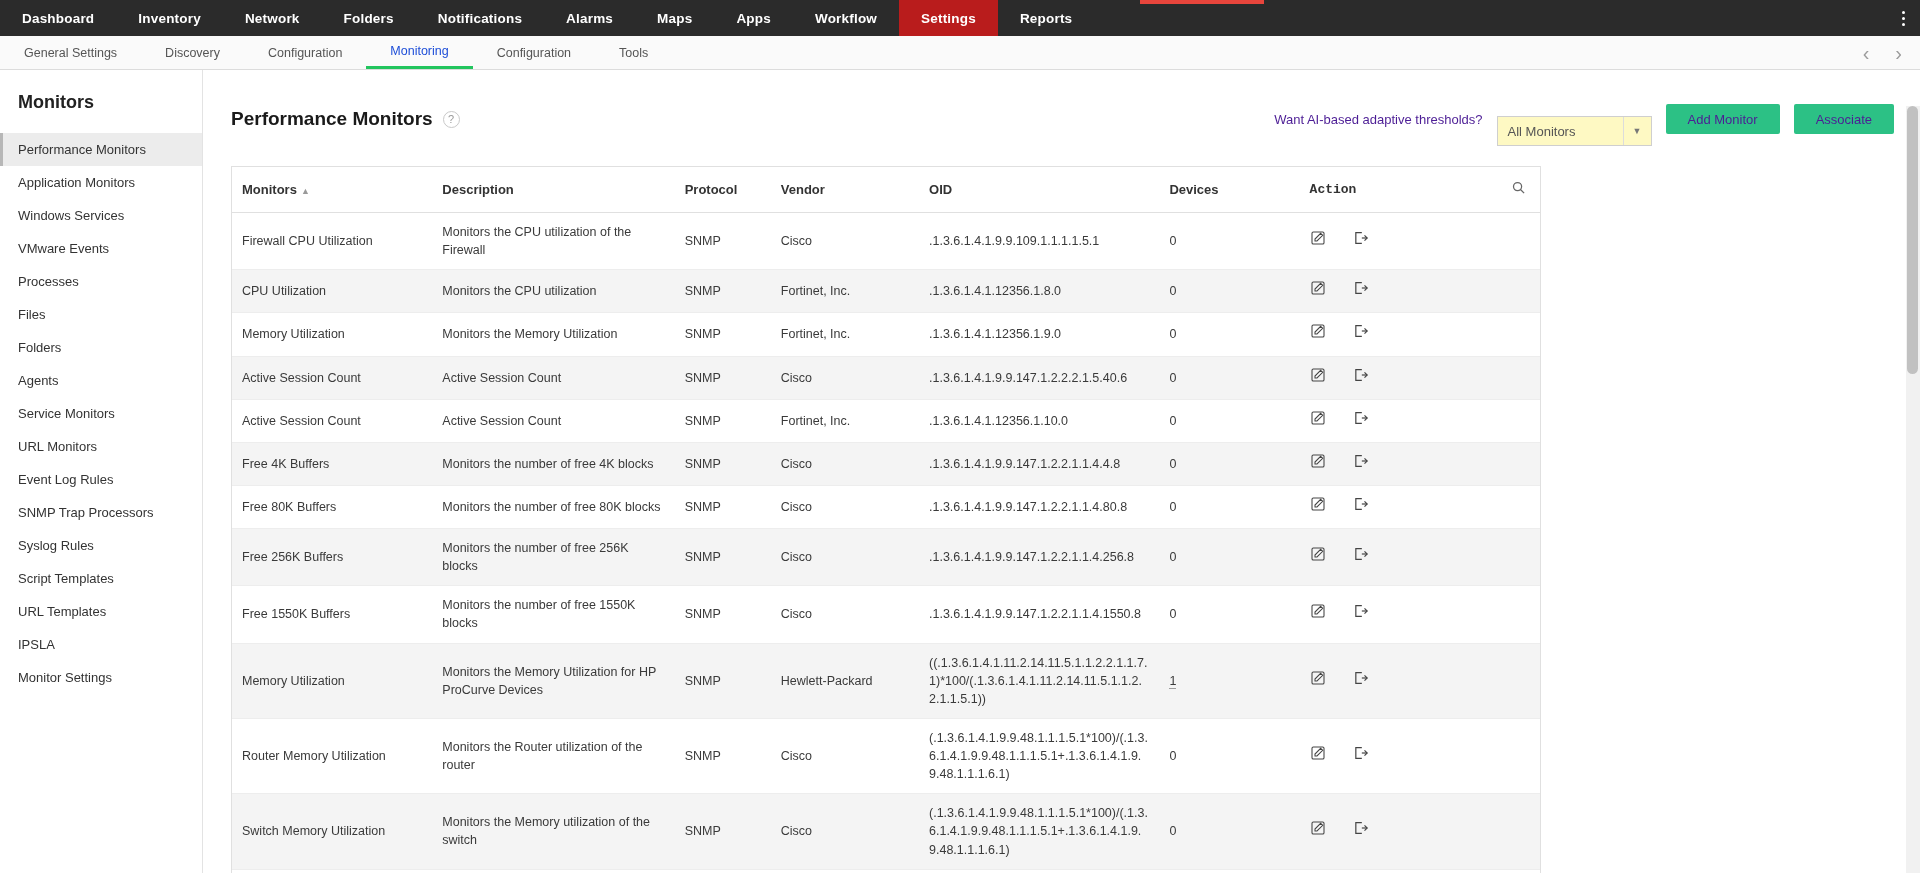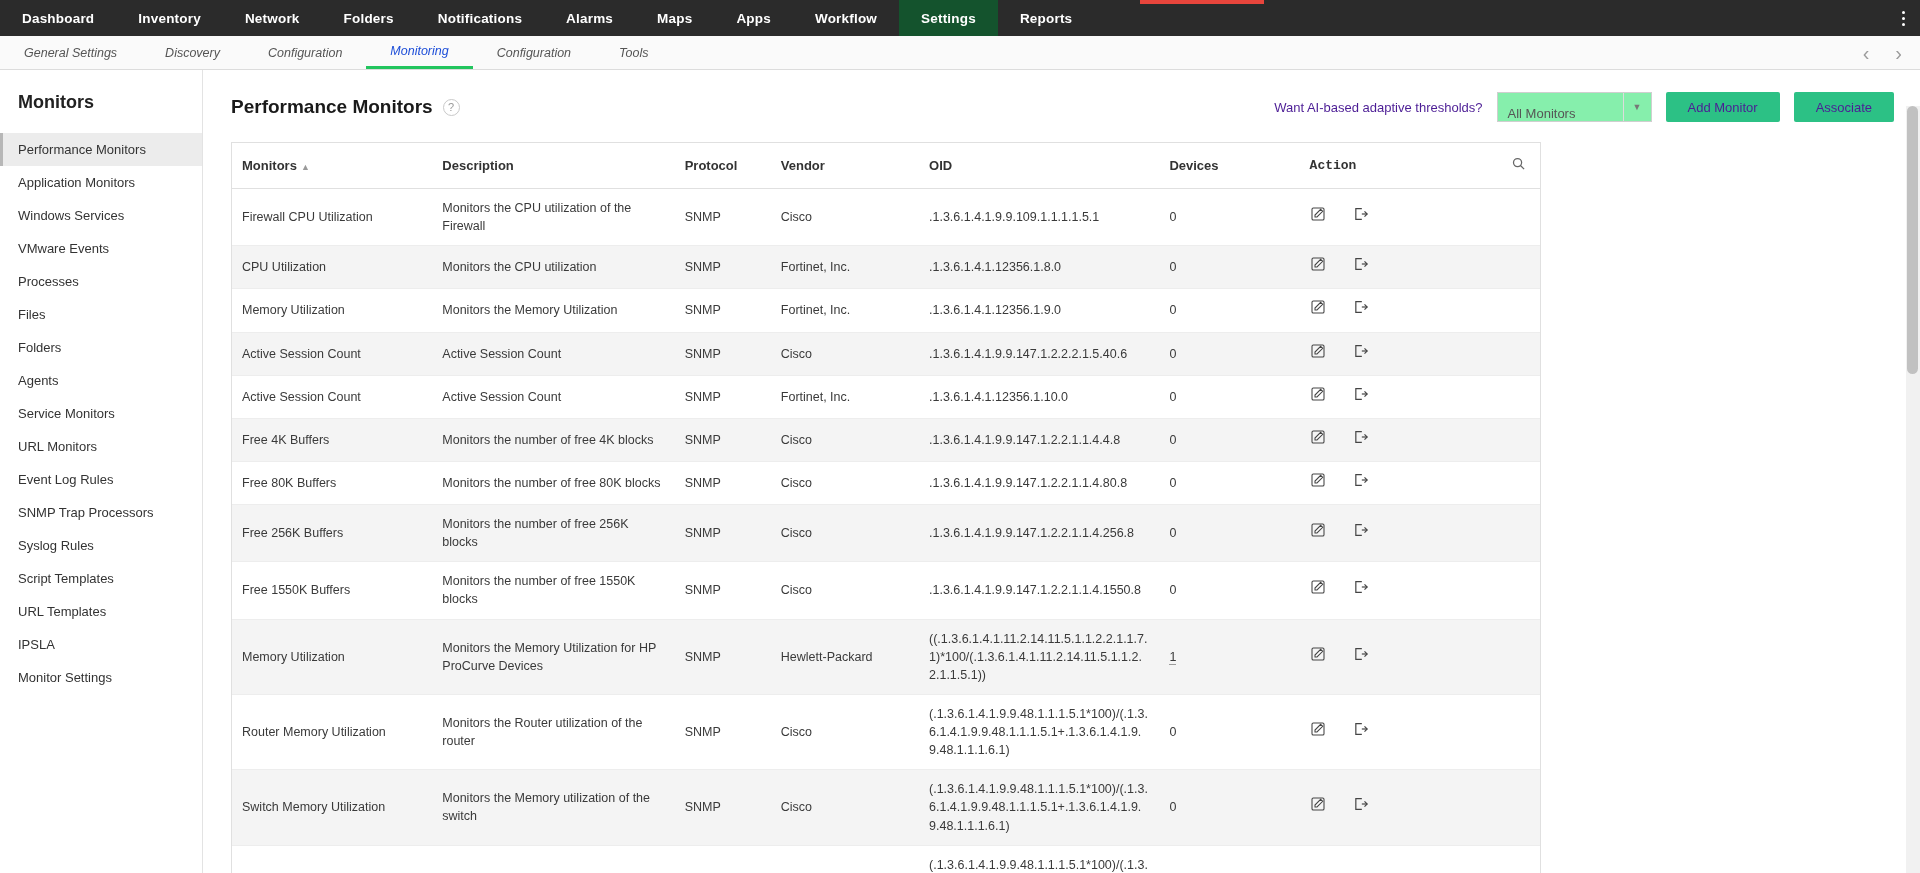--- a/index.html
+++ b/index.html
@@ -22,21 +22,21 @@
     color: #ffffff;
     font-size: 13.5px;
     font-weight: bold;
     padding: 0 22px;
     display: flex;
     align-items: center;
     white-space: nowrap;
     letter-spacing: .2px;
   }
   .topbar .nav-item.active {
-    background: #14532d;
+    background: #b91c1c;
   }
   .topbar .accent-strip {
     position: absolute;
     left: 1140px;
     top: 0;
     width: 124px;
     height: 4px;
     background: #e8453c;
   }
   .topbar .kebab {
@@ -61,21 +61,20 @@
     align-items: stretch;
     position: relative;
   }
   .subbar .sub-item {
     font-size: 12.5px;
     color: #555;
     padding: 6px 24px;
     display: flex;
     align-items: center;
     white-space: nowrap;
-    font-style: italic;
   }
   .subbar .sub-item.active {
     color: #1d4ed8;
     border-bottom: 3px solid #22c55e;
     font-weight: normal;
   }
   .subbar .arrows {
     margin-left: auto;
     display: flex;
     align-items: center;
@@ -148,28 +147,29 @@
   }
   .ai-link {
     color: #4c1d95;
     font-size: 13px;
     cursor: pointer;
   }
   .select-box {
     width: 155px;
     height: 30px;
     border: 1px solid #cfcfcf;
-    background: #86efac;
-    display: flex;
-    align-items: flex-end;
+    background: #fef9c3;
+    display: flex;
+    align-items: center;
     font-size: 13px;
     color: #555;
     padding-left: 10px;
     position: relative;
     cursor: pointer;
+    margin-top: 24px;
   }
   .select-box .caret {
     margin-left: auto;
     width: 28px;
     height: 100%;
     border-left: 1px solid #dcdcdc;
     display: flex;
     align-items: center;
     justify-content: center;
     font-size: 9px;

